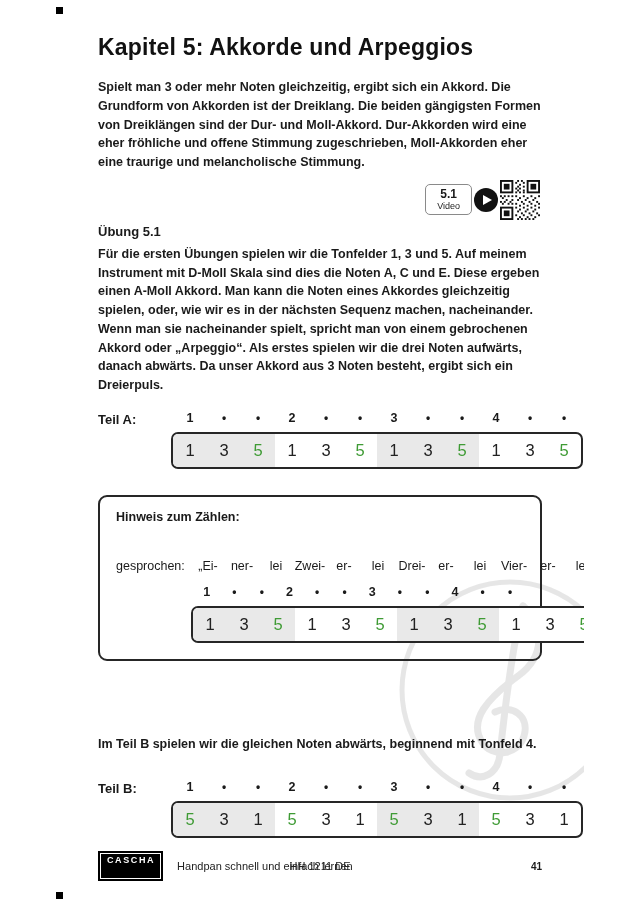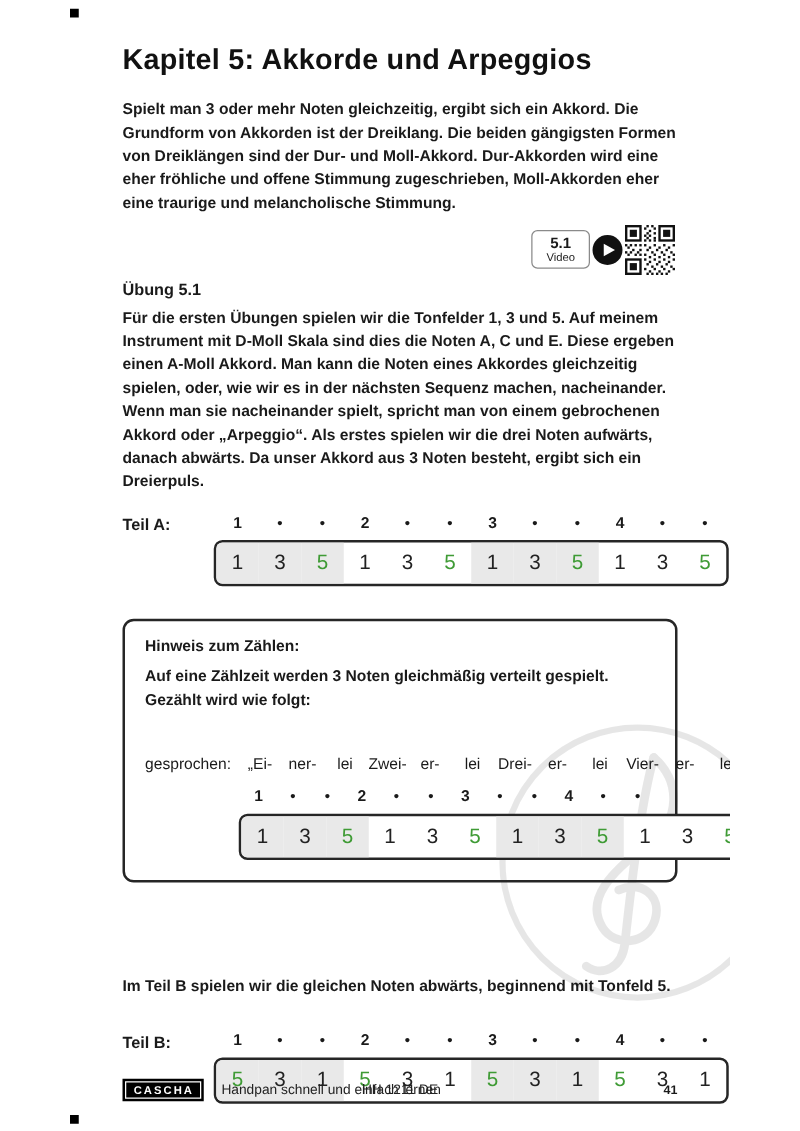--- a/index.html
+++ b/index.html
@@ -41,21 +41,21 @@
   .spoken{display:flex;}
   .spoken .cell{width:34px;text-align:center;font-size:12.5px;}
   .hw-grid{margin-left:75px;margin-top:12px;display:flex;flex-direction:column;}
   
   .teilb-intro{margin-top:74px;}
   .teil-b{margin-top:26px;}
   
   .watermark{position:absolute;left:336px;top:572px;width:236px;height:236px;z-index:0;opacity:.5;pointer-events:none;}
   
   .footer{position:absolute;left:42px;right:42px;bottom:24px;display:flex;align-items:center;z-index:2;}
-  .logo{position:relative;background:#000;color:#fff;font-size:9px;font-weight:bold;letter-spacing:1.6px;padding:5px 8px 4px 9px;line-height:1;}
+  .logo{position:relative;background:#000;color:#fff;font-size:9px;font-weight:bold;letter-spacing:1.6px;padding:5px 8px 16px 9px;line-height:1;}
   .logo::after{content:"";position:absolute;inset:2px;border:1px solid #fff;pointer-events:none;}
   .series{margin-left:14px;font-size:11px;color:#222;}
   .code{position:absolute;left:50%;transform:translateX(-50%);font-size:11px;color:#222;}
   .pagenum{margin-left:auto;font-weight:bold;font-size:10px;}
 </style>
 </head>
 <body>
 
 <div class="page">
   <div class="print-mark pm-top"></div>
@@ -198,21 +198,20 @@
             <span class="cell green shaded">5</span>
             <span class="cell">1</span>
             <span class="cell">3</span>
             <span class="cell green">5</span>
           </div>
       </div>
     </div>
 
     <div class="hinweis">
       <div class="hw-title">Hinweis zum Zählen:</div>
-      <p>Auf eine Zählzeit werden 3 Noten gleichmäßig verteilt gespielt. Gezählt wird wie folgt:</p>
       <div class="spoken-row">
         <div class="spoken-label">gesprochen:</div>
         <div class="spoken">
             <span class="cell">„Ei-</span>
             <span class="cell">ner-</span>
             <span class="cell">lei</span>
             <span class="cell">Zwei-</span>
             <span class="cell">er-</span>
             <span class="cell">lei</span>
             <span class="cell">Drei-</span>
@@ -248,21 +247,21 @@
             <span class="cell shaded">1</span>
             <span class="cell shaded">3</span>
             <span class="cell green shaded">5</span>
             <span class="cell">1</span>
             <span class="cell">3</span>
             <span class="cell green">5</span>
           </div>
       </div>
     </div>
 
-    <p class="teilb-intro">Im Teil B spielen wir die gleichen Noten abwärts, beginnend mit Tonfeld 5.</p>
+    <p class="teilb-intro">Im Teil B spielen wir die gleichen Noten abwärts, beginnend mit Tonfeld 4.</p>
 
     <div class="teil teil-b">
       <div class="teil-label">Teil B:</div>
       <div class="grid">
         <div class="counts">
             <span class="cell">1</span>
             <span class="cell dot">•</span>
             <span class="cell dot">•</span>
             <span class="cell">2</span>
             <span class="cell dot">•</span>

